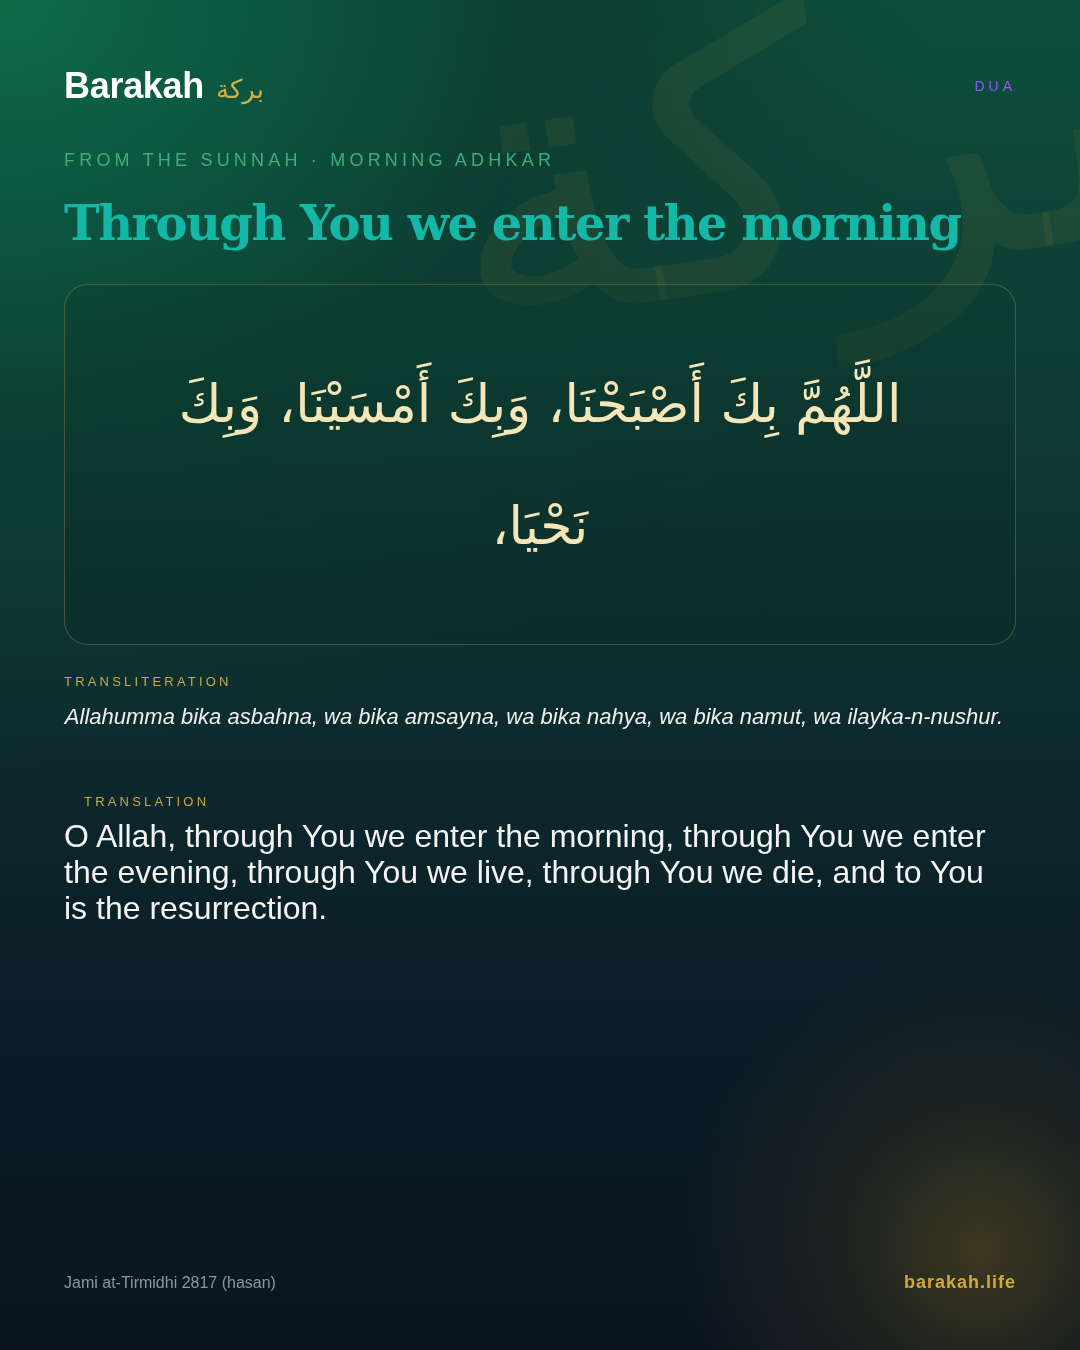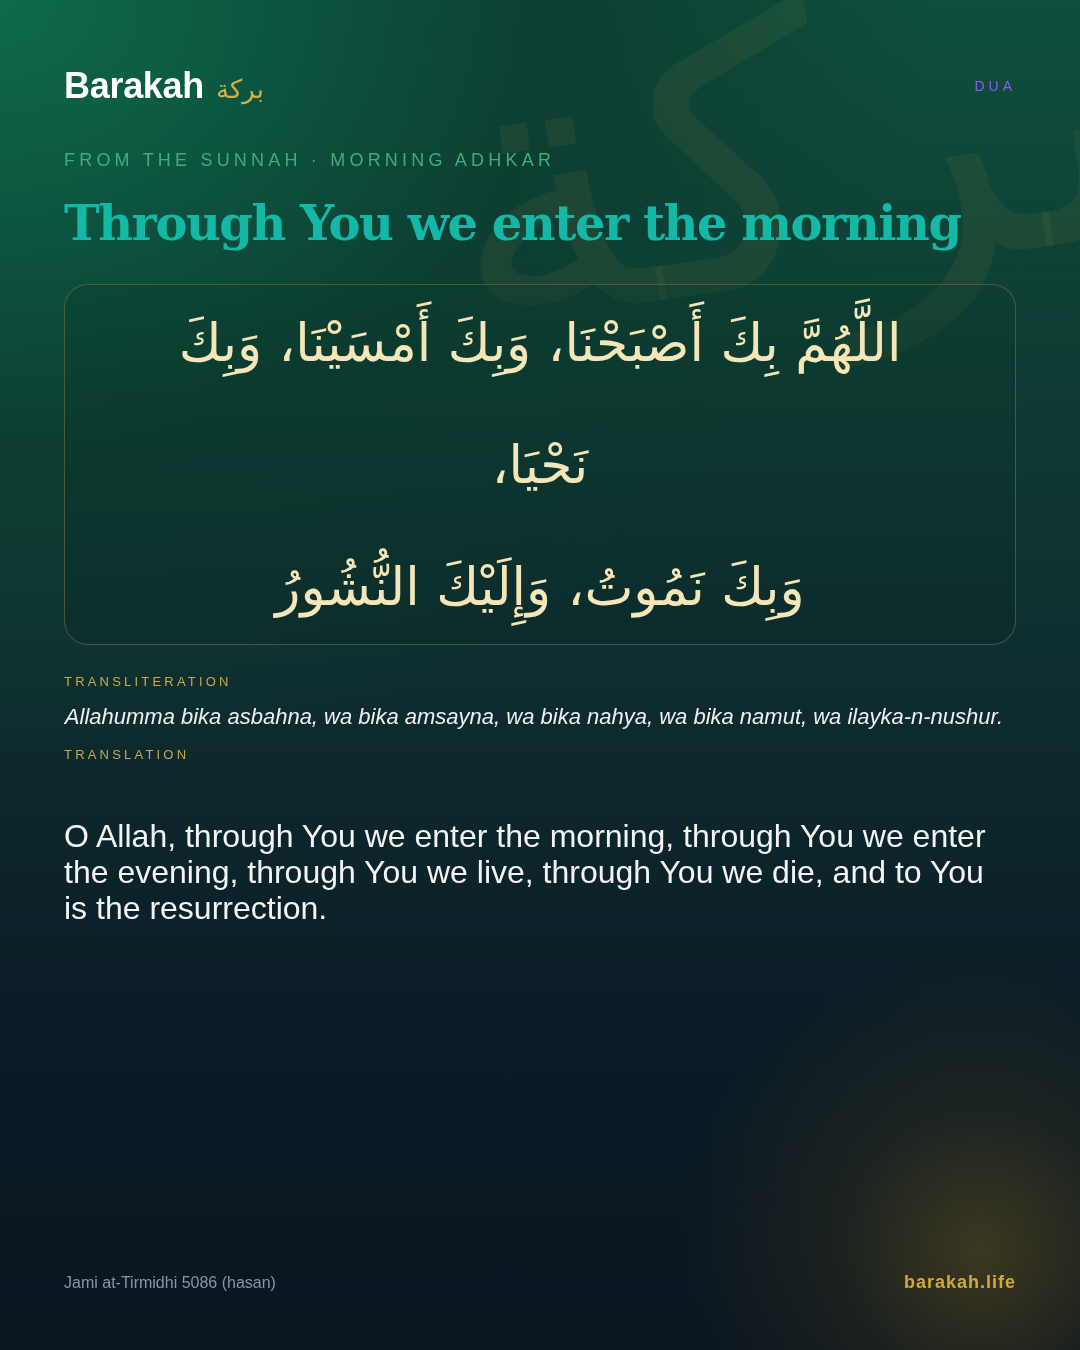--- a/index.html
+++ b/index.html
@@ -73,21 +73,21 @@
       font-size: 52px;
       line-height: 122px;
       color: #f5e6b8;
     }
     .label {
       position: absolute; left: 64px;
       font-size: 13px; letter-spacing: 3.2px; color: #c9a94a;
       text-transform: uppercase;
     }
     .label.translit { top: 674px; }
-    .label.transl { top: 747px; }
+    .label.transl { top: 794px; margin-left: 20px; }
     .translit-text {
       position: absolute; left: 64px; top: 700px; width: 940px;
       font-size: 22px; font-style: italic; line-height: 33px;
       color: #f0f0ee;
       text-align: center;
     }
     .transl-text {
       position: absolute; left: 64px; top: 818px; width: 940px;
       font-size: 32px; line-height: 36px;
       color: #f4f4f2;
@@ -112,26 +112,25 @@
   </div>
   <span class="section-tag">DUA</span>
 </header>
 
 <div class="eyebrow">FROM THE SUNNAH · MORNING ADHKAR</div>
 <h1 class="title">Through You we enter the morning</h1>
 
 <section class="card">
   <div class="arabic">
     <div>اللَّهُمَّ بِكَ أَصْبَحْنَا، وَبِكَ أَمْسَيْنَا، وَبِكَ نَحْيَا،</div>
-    <div>وَبِكَ نَمُوتُ، وَإِلَيْكَ النُّشُورُ</div>
   </div>
 </section>
 
 <div class="label translit">TRANSLITERATION</div>
 <p class="translit-text">Allahumma bika asbahna, wa bika amsayna, wa bika nahya, wa bika namut, wa ilayka-n-nushur.</p>
 
 <div class="label transl">TRANSLATION</div>
 <p class="transl-text">O Allah, through You we enter the morning, through You we enter the evening, through You we live, through You we die, and to You is the resurrection.</p>
 
 <footer class="footer">
-  <span class="source">Jami at-Tirmidhi 5086 (hasan)</span>
+  <span class="source">Jami at-Tirmidhi 2817 (hasan)</span>
   <span class="site">barakah.life</span>
 </footer>
 
 </body></html>

